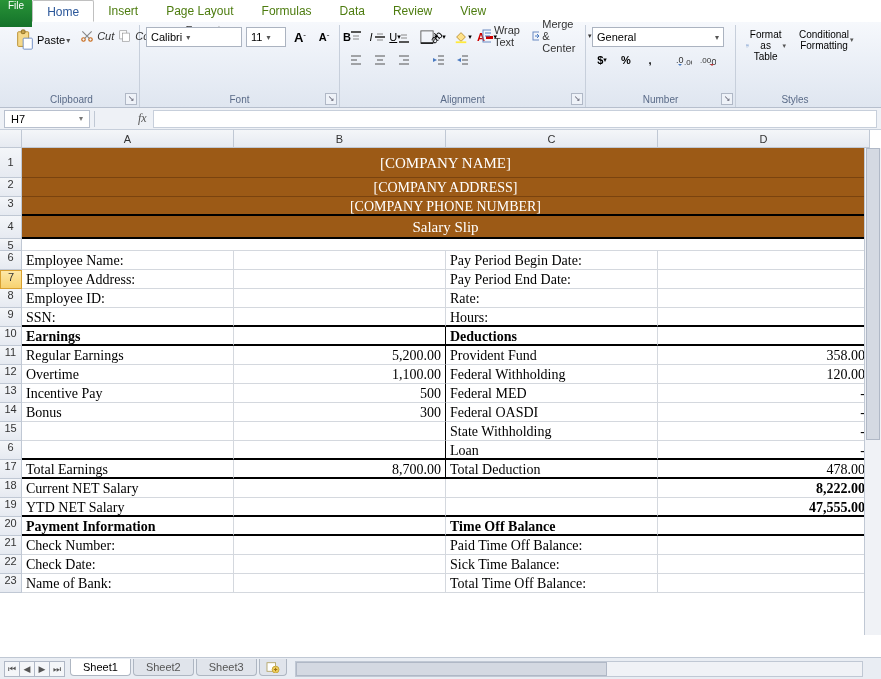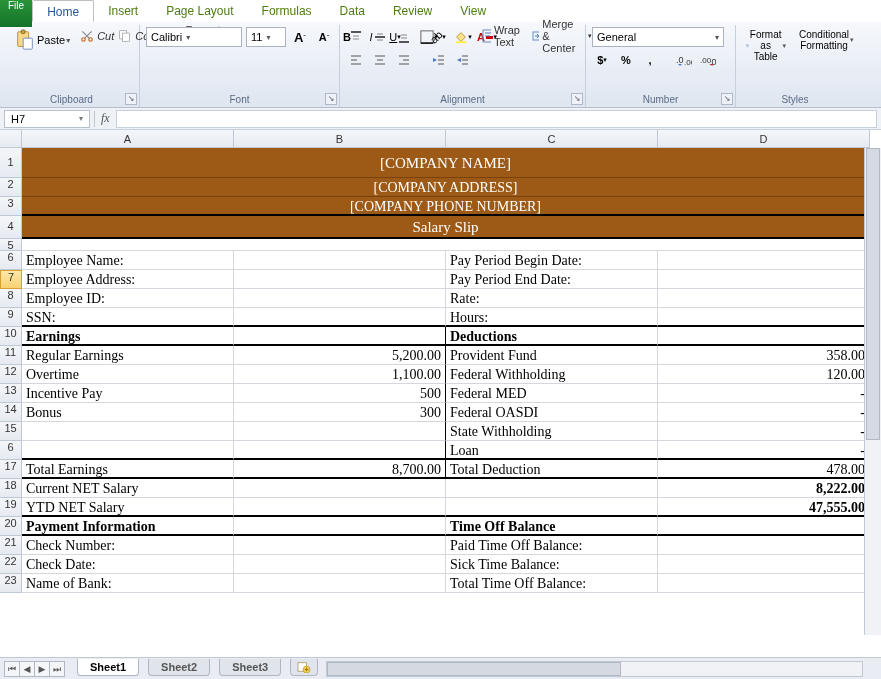--- a/index.html
+++ b/index.html
@@ -29,21 +29,21 @@
 .big-btn .icon { width:22px; height:22px; }
 .small-line { display:flex; align-items:center; gap:3px; font-size:11px; color:#333; padding:0 2px; height:18px; }
 .sel { border:1px solid #abb3c0; background:#fff; height:20px; display:flex; align-items:center; padding:0 4px; font-size:11px; }
 .sel .caret { margin-left:4px; font-size:8px; color:#555; }
 .icon-btn { width:20px; height:20px; display:flex; align-items:center; justify-content:center; border-radius:2px; }
 .gap { width:6px; }
 
 
 .fbar { display:flex; align-items:center; background:#eef1f6; border-bottom:1px solid #c7cfdb; height:22px; }
 .name-box { width:86px; border:1px solid #b8c0ce; background:#fff; margin:2px 4px; height:18px; display:flex; align-items:center; padding:0 6px; font-size:11px; }
-.fx { font-style:italic; font-family:"Times New Roman",serif; font-size:12px; color:#555; padding:0 6px; }
+.fx { font-style:italic; font-family:"Times New Roman",serif; font-size:12px; color:#555; padding:0 6px;margin-left:37px; }
 .formula-input { flex:1; background:#fff; border:1px solid #c7cfdb; height:18px; margin:2px 4px 2px 0; }
 
 
 .sheet-wrap { position:relative; height: calc(679px - 22px - 86px - 22px - 22px); overflow:hidden; background:#fff; }
 .sheet { display:grid; grid-template-columns: 22px 212px 212px 212px 212px; }
 .hdr { background: linear-gradient(#f4f6f9,#e6eaf1); border-right:1px solid #c0c8d4; border-bottom:1px solid #c0c8d4; text-align:center; font-size:11px; color:#333; height:18px; line-height:18px; }
 .rowhdr { background: linear-gradient(#f4f6f9,#e6eaf1); border-right:1px solid #c0c8d4; border-bottom:1px solid #c0c8d4; text-align:center; font-size:11px; color:#333; }
 .cell { border-right:1px solid #d4d8de; border-bottom:1px solid #d4d8de; padding:1px 4px; font-family: "Times New Roman", serif; font-size:14px; height:19px; line-height:17px; overflow:hidden; white-space:nowrap; }
 .cell.right { text-align:right; }
 .cell.center { text-align:center; }
@@ -51,21 +51,21 @@
 .brown { background:#9c5a16; color:#fff; border-right:1px solid #7a430e; border-bottom:1px solid #7a430e; }
 .thickline { border-bottom:2px solid #000; }
 .thickright { border-right:1px solid #000; }
 .h32 { height:30px; line-height:28px; }
 .h24 { height:23px; line-height:21px; }
 
 
 .tabs-bottom { position:absolute; bottom:0; left:0; right:0; height:22px; background:#e9edf3; border-top:1px solid #c0c8d4; display:flex; align-items:center; font-size:11px; }
 .nav-arrows { display:flex; padding:0 4px; gap:0; }
 .nav-arrows span { width:16px; height:16px; border:1px solid #b0b8c6; background:#f4f6f9; text-align:center; line-height:14px; font-size:9px; color:#555; margin-right:-1px; }
-.sheet-tab { background:#fff; border:1px solid #aeb6c2; border-top:none; padding:2px 12px; margin-left:9px; border-radius:0 0 4px 4px; position:relative; top:-1px;font-weight:bold; }
+.sheet-tab { background:#fff; border:1px solid #aeb6c2; border-top:none; padding:2px 12px; margin-left:2px; border-radius:0 0 4px 4px; position:relative; top:-1px; }
 .sheet-tab.inactive { background:#e0e4eb; color:#555; }
 .hscroll { flex:1; margin:0 18px 0 8px; height:16px; background:#f0f2f6; border:1px solid #c0c8d4; position:relative; }
 .hscroll .thumb { position:absolute; left:0; top:0; bottom:0; width:55%; background:#d4d9e2; border:1px solid #b0b8c6; }
 
 .vscroll { position:absolute; right:0; top:18px; bottom:22px; width:17px; background:#f0f2f6; border-left:1px solid #c0c8d4; }
 .vscroll .thumb { position:absolute; left:1px; right:1px; top:0; height:60%; background:#d4d9e2; border:1px solid #b0b8c6; }
 
 svg { display:block; }
 </style>
 </head>

